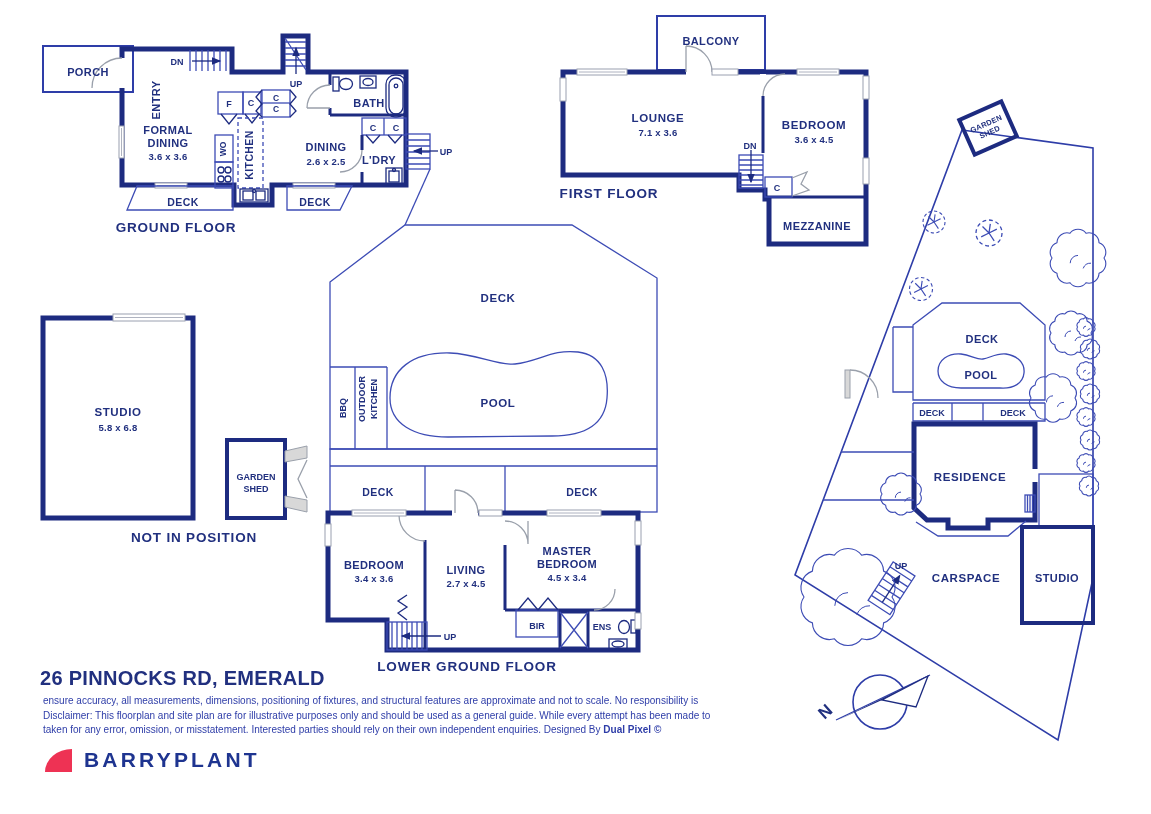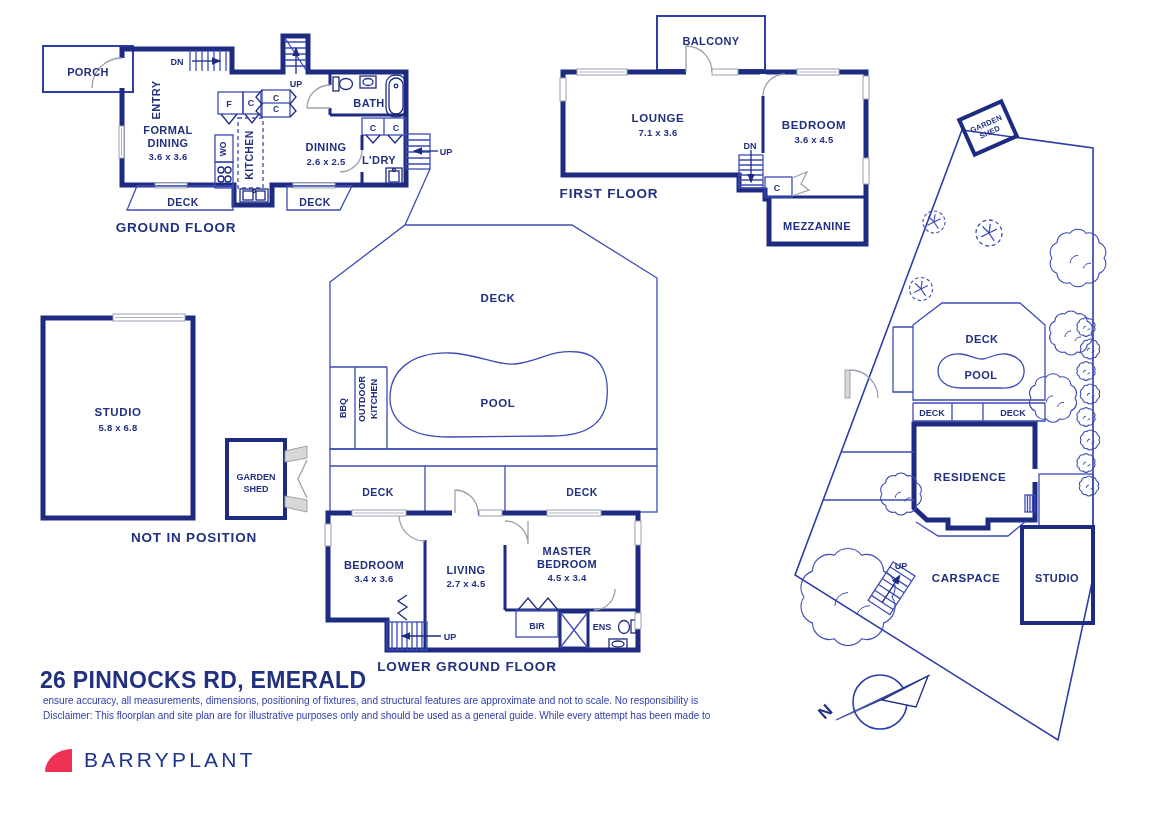--- a/index.html
+++ b/index.html
@@ -26,28 +26,28 @@
   .t-room{font-size:11px;letter-spacing:.4px;}
   .t-room2{font-size:11.5px;letter-spacing:.6px;}
   .t-dims{font-size:9.5px;letter-spacing:.2px;}
   .t-sm{font-size:9px;}
   .t-xs{font-size:8.5px;}
   .t-deck{font-size:10.5px;letter-spacing:.4px;}
   .t-sec{font-size:13.5px;letter-spacing:.8px;}
   .t-tiny{font-size:7.5px;letter-spacing:.2px;}
   .t-n{font-size:17px;}
   
-  .title{position:absolute;left:40px;top:667px;font-size:23px;font-weight:bold;
+  .title{position:absolute;left:40px;top:667px;font-size:20px;font-weight:bold;
          color:var(--c-text,#21307f);letter-spacing:.3px;white-space:nowrap;}
   .disclaimer{position:absolute;left:43px;top:694px;font-size:10px;line-height:14.5px;
          color:var(--c-line2,#2e3da8);white-space:nowrap;}
   .logo{position:absolute;left:45px;top:748px;display:flex;align-items:center;}
   .logo-mark{width:27px;height:23px;background:var(--c-red,#ee3254);
          border-radius:100% 0 0 0;margin-right:12px;}
-  .logo-text{font-size:21px;font-weight:normal;letter-spacing:3.2px;color:#1e3490;white-space:nowrap;}
+  .logo-text{font-size:21px;font-weight:bold;letter-spacing:3.2px;color:#1e3490;white-space:nowrap;}
 </style>
 </head>
 <body>
 
 <div class="canvas">
 <svg width="1151" height="814" viewBox="0 0 1151 814">
   <defs>
     <marker id="ah" markerWidth="9" markerHeight="8" refX="6.5" refY="3" orient="auto">
       <path d="M0,0 L7.5,3 L0,6 Z" fill="#1d2b80"></path>
     </marker>
@@ -375,18 +375,19 @@
     <text x="901" y="569" class="t-sm">UP</text>
     <text x="966" y="582" class="t-room2">CARSPACE</text>
     <text x="1057" y="582" class="t-room">STUDIO</text>
   </g>
 </svg>
 
 <div class="title">26 PINNOCKS RD, EMERALD</div>
 <div class="disclaimer">
   <div>ensure accuracy, all measurements, dimensions, positioning of fixtures, and structural features are approximate and not to scale. No responsibility is</div>
   <div>Disclaimer: This floorplan and site plan are for illustrative purposes only and should be used as a general guide. While every attempt has been made to</div>
+  <div><span>taken for any error, omission, or misstatement. Interested parties should rely on their own independent enquiries. Designed By </span><b>Dual Pixel ©</b></div>
 </div>
 <div class="logo">
   <div class="logo-mark"></div>
   <div class="logo-text">BARRYPLANT</div>
 </div>
 </div>
 
 </body></html>

